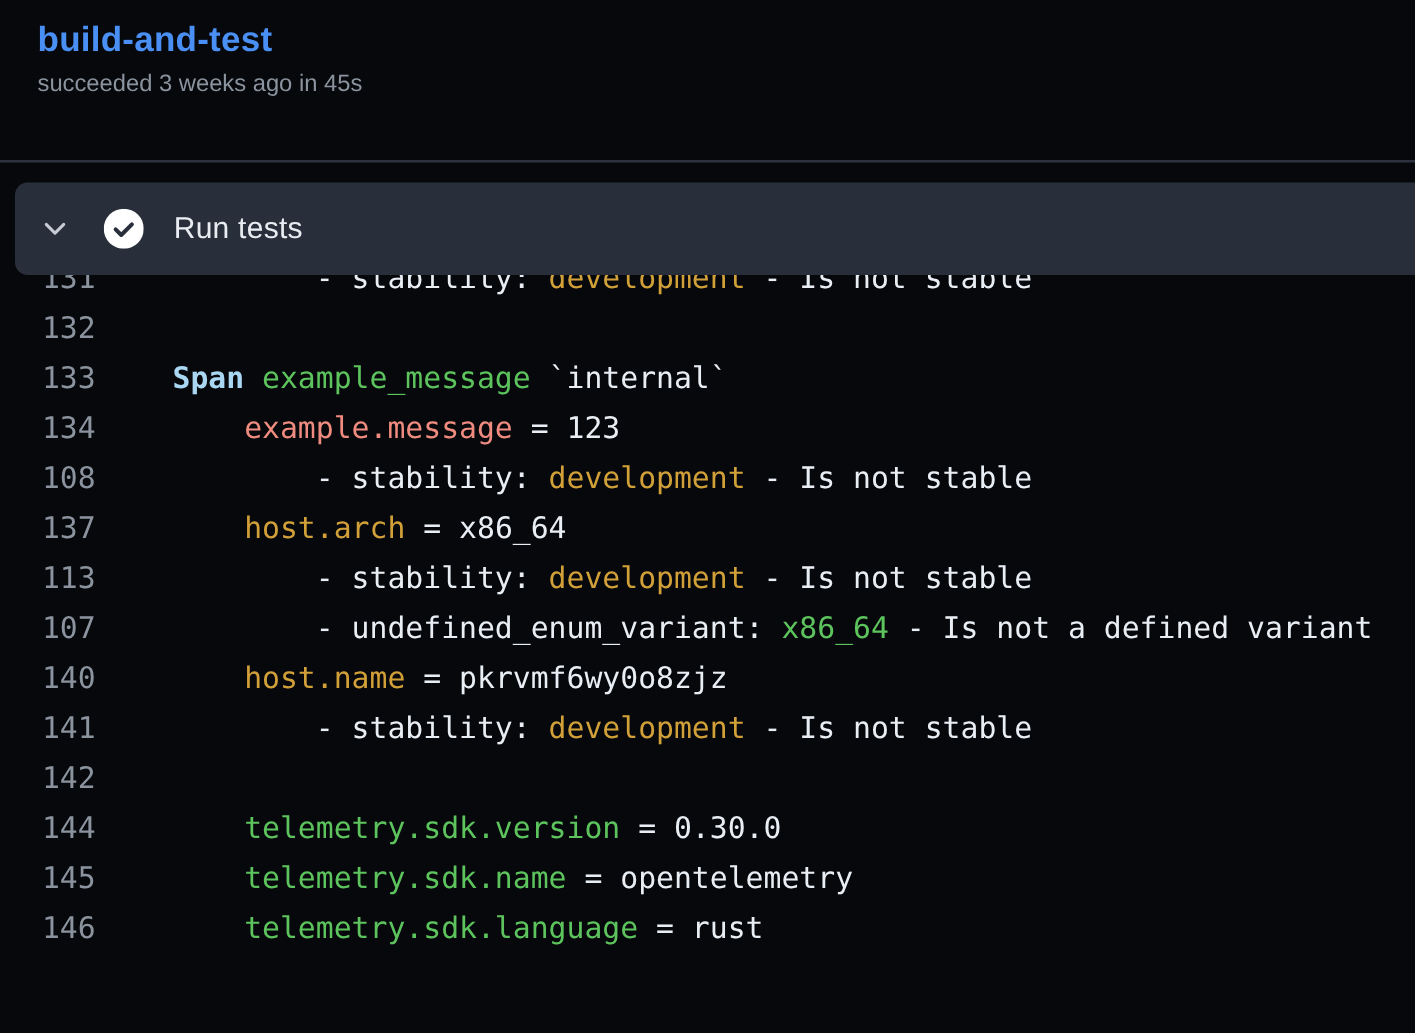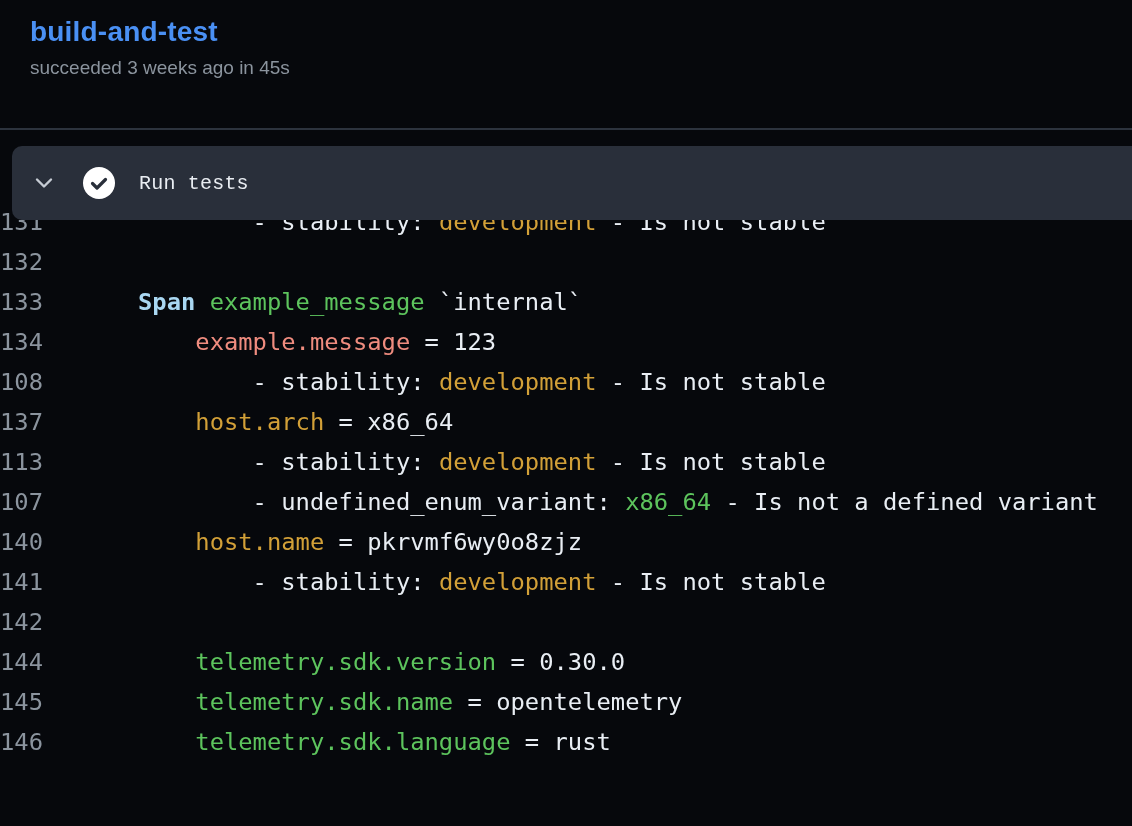--- a/index.html
+++ b/index.html
@@ -56,37 +56,36 @@
     display: flex; align-items: center;
     padding-left: 21px;
     z-index: 5;
     cursor: pointer;
   }
   .step-chevron { width: 22px; height: 22px; flex: none; display: block; }
   .step-check { width: 32px; height: 32px; flex: none; margin-left: 28px; display: block; }
   .step-label {
     margin-left: 24px;
     color: var(--step_label);
-    font-size: 20px;
+    font-size: 24px;
     font-weight: 400;
     letter-spacing: 0.2px;
-    font-family: Liberation Mono, monospace;
   }
 
   
   .log-lines {
     position: absolute; top: 202px; left: 0; right: 0;
     font-family: "DejaVu Sans Mono", "Liberation Mono", monospace;
     font-size: 23.8px;
     z-index: 1;
   }
   .log-line { display: flex; height: 40px; line-height: 40px; }
   .log-line .num {
     flex: none; width: 110px;
-    text-align: left;
+    text-align: center;
     color: var(--line_number);
     cursor: pointer;
     user-select: none;
   }
   .log-line .content {
     margin-left: 28px;
     white-space: pre;
   }
   .seg-plain  { color: var(--log_plain); text-align: center; }
   .seg-blue   { color: var(--log_blue); font-weight: bold; }

